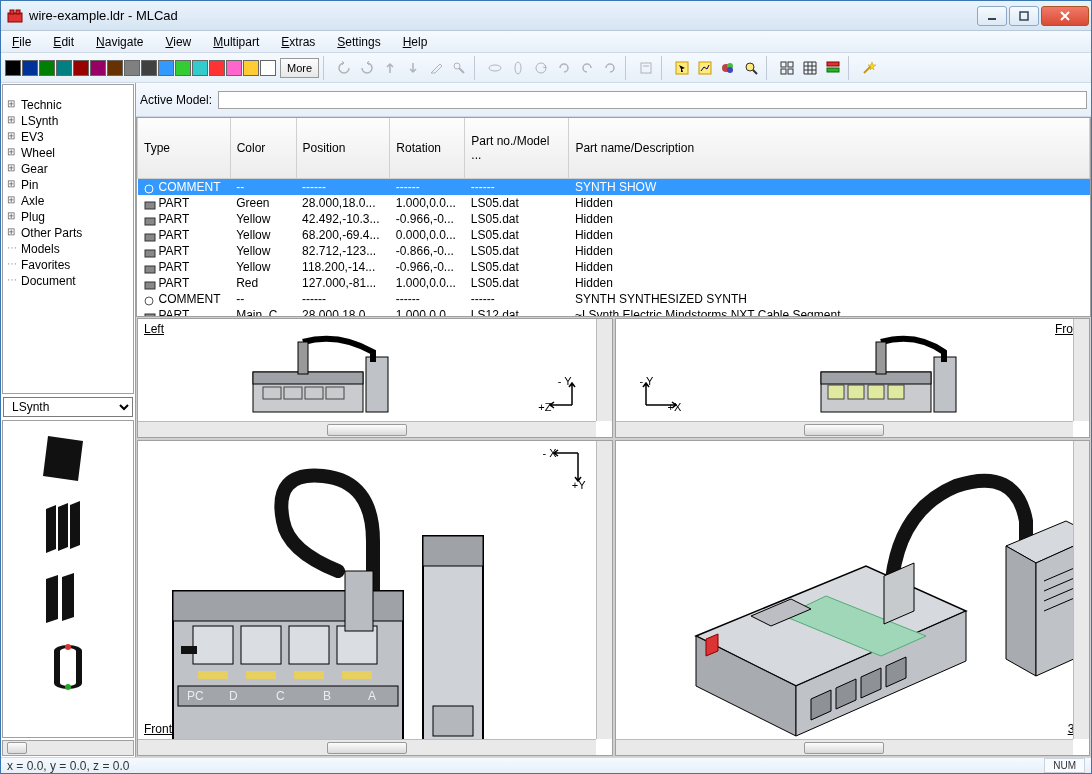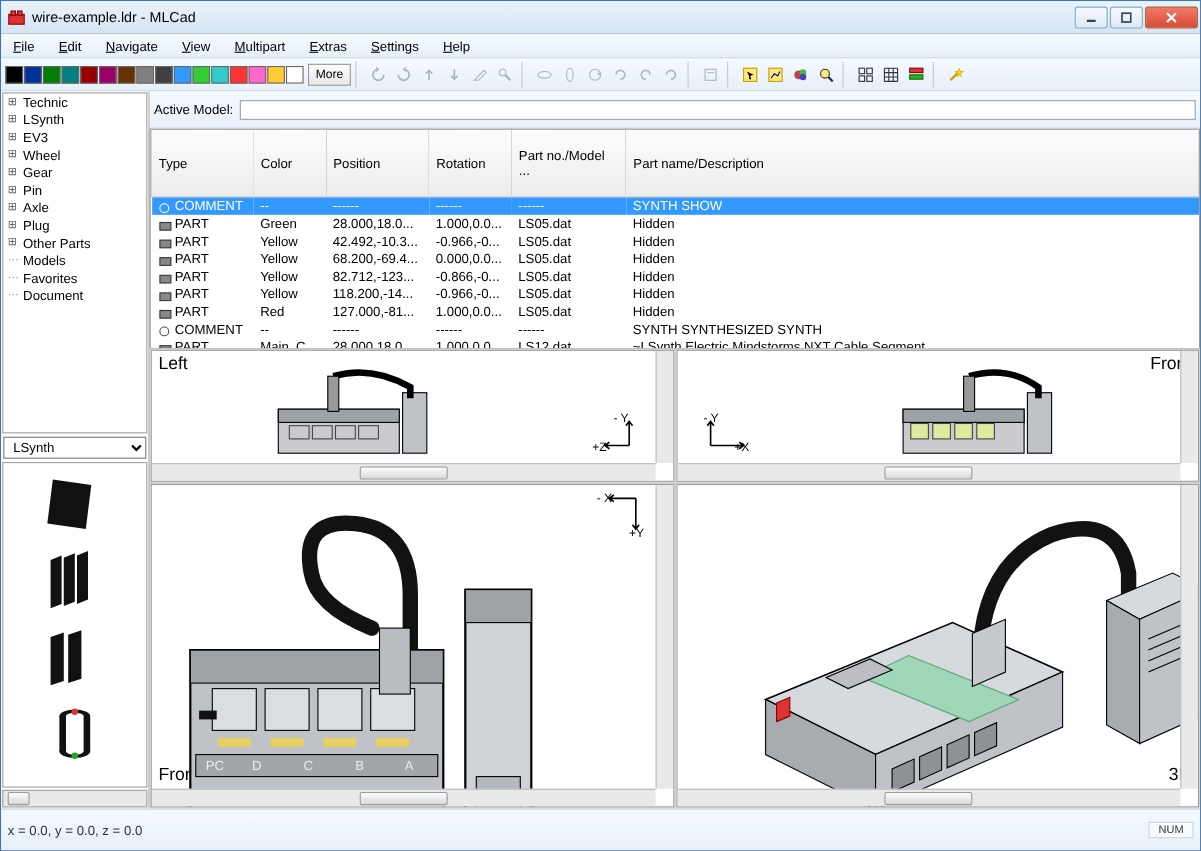--- a/index.html
+++ b/index.html
@@ -16,21 +16,21 @@
 .menu-item u { text-decoration: underline; }
 .toolbar { height: 30px; background: linear-gradient(#f5faff,#e7eff8); display: flex; align-items: center; padding: 2px 4px; border-bottom: 1px solid #cdd9e6; gap:1px; }
 .color-sw { width: 16px; height: 16px; border: 1px solid #666; margin-right:1px; }
 .more-btn { height: 20px; padding: 0 6px; border: 1px solid #999; background: linear-gradient(#fdfdfd,#e7e7e7); margin-left:2px; font-size:11px; }
 .tb-sep { width: 6px; height: 24px; border-left: 1px solid #bfcad6; margin: 0 3px; }
 .tb-btn { width: 22px; height: 22px; border: 1px solid transparent; display:flex; align-items:center; justify-content:center; border-radius:2px; }
 .disabled { opacity: 0.45; }
 .main-area { flex: 1; display: flex; background: #f0f0f0; overflow:hidden; }
 .left-col { width: 135px; display:flex; flex-direction:column; background:#fff; border-right:1px solid #a0a0a0;}
 .tree-pane { flex: 0 0 310px; background: #fff; border: 1px solid #a0a0a0; overflow: auto; margin:1px; }
-.tree ul { list-style: none; padding-left: 4px; }
+.tree ul { list-style: none; padding-left: 4px; margin-top: 12px; }
 .tree li { padding: 1px 0 1px 14px; position: relative; white-space: nowrap; color:#000; }
 .tree li::before { content:'⊞'; position:absolute; left:0; top:1px; font-size:10px; color:#666; }
 .tree li.leaf::before { content:'⋯'; color:#999; }
 .selector-row { display:flex; align-items:center; padding:2px; gap:2px; }
 .tree-select { flex:1; height:20px; border:1px solid #7a7a7a; background:#fff; padding:0 4px; font-size:12px; }
 .preview-pane { flex:1; background:#fff; border:1px solid #a0a0a0; margin:1px; overflow:auto; display:flex; flex-direction:column; align-items:center; gap:8px; padding:6px; }
 .part-thumb { width:70px; height:62px; display:flex; align-items:center; justify-content:center; }
 .hscroll { height:16px; background:#e9e9e9; border:1px solid #a0a0a0; display:flex; align-items:center; margin:1px; }
 .hscroll .thumb { width:20px; height:12px; background:linear-gradient(#fdfdfd,#d9d9d9); border:1px solid #9a9a9a; margin-left:4px; border-radius:2px;}
 .right-col { flex:1; display:flex; flex-direction:column; }
@@ -38,30 +38,30 @@
 .am-label { font-size:12px; color:#000; }
 .am-field { flex:1; height:18px; background:#fff; border:1px solid #a0a0a0; }
 .list-pane { height:200px; background:#fff; border:1px solid #a0a0a0; overflow:auto; }
 table.parts { width:100%; border-collapse:collapse; font-size:12px; }
 table.parts th { text-align:left; background:linear-gradient(#fdfdfd,#ececec); border:1px solid #d0d0d0; border-top:none; padding:16px 6px; font-weight:normal; color:#000; position:sticky; top:0;}
 table.parts td { padding:1px 6px; color:#000; white-space:nowrap; }
 table.parts tr.sel td { background:#3399ff; color:#fff; }
 .type-icon { display:inline-block; width:12px; height:10px; margin-right:3px; vertical-align:middle;}
 .views { flex:1; display:grid; grid-template-columns: 1fr 1fr; grid-template-rows: 120px 1fr; gap:2px; padding:1px; background:#d0d0d0;}
 .view { background:#fff; border:1px solid #a0a0a0; position:relative; overflow:hidden;}
-.view-label { position:absolute; font-size:16px; color:#000; background:rgba(255,255,255,0); padding:1px 2px;}
+.view-label { position:absolute; font-size:12px; color:#000; background:rgba(255,255,255,0); padding:1px 2px;text-decoration:underline;}
 .view-label.tl { top:2px; left:4px; }
 .view-label.tr { top:2px; right:4px; }
 .view-label.bl { bottom:18px; left:4px; }
 .view-label.br { bottom:18px; right:4px; }
 .vscroll-stub { position:absolute; right:0; top:0; bottom:16px; width:16px; background:#e9e9e9; border-left:1px solid #bbb;}
 .hscroll-stub { position:absolute; left:0; right:16px; bottom:0; height:16px; background:#e9e9e9; border-top:1px solid #bbb; display:flex; align-items:center; justify-content:center;}
 .hscroll-stub .thumb { width:80px; height:12px; background:linear-gradient(#fdfdfd,#d9d9d9); border:1px solid #9a9a9a; border-radius:2px;}
 .axis { position:absolute; font-size:11px; color:#000;}
-.status { height:38px; background:linear-gradient(#f5faff,#e7eff8); border-top:1px solid #cdd9e6; display:flex; align-items:center; padding:0 6px; font-size:12px; color:#333;}
+.status { height:16px; background:linear-gradient(#f5faff,#e7eff8); border-top:1px solid #cdd9e6; display:flex; align-items:center; padding:0 6px; font-size:12px; color:#333;}
 .status .cell { border:1px solid #c9d3df; padding:1px 8px; margin-left:auto; background:#f8fbff; font-size:10px;}
 .brick-sketch { position:absolute; }
 .view svg { overflow: visible; }
 </style>
 </head>
 <body>
 
 <div class="window-frame">
 
   <div class="titlebar">

